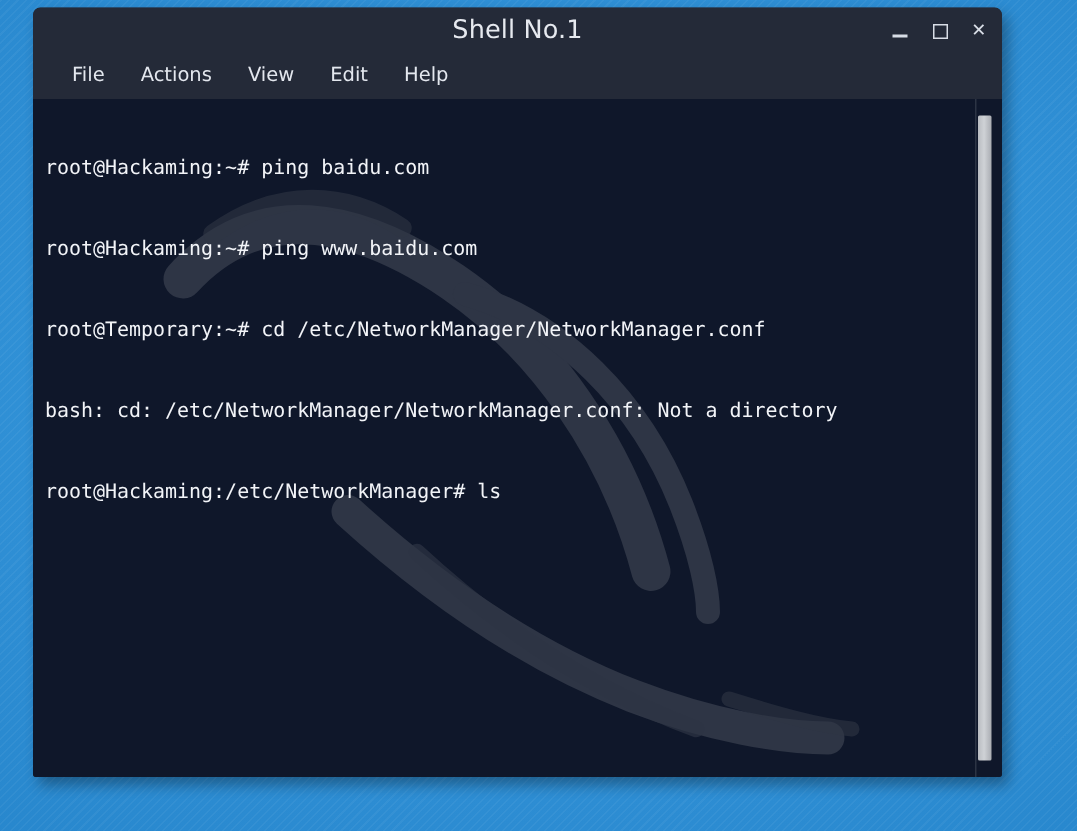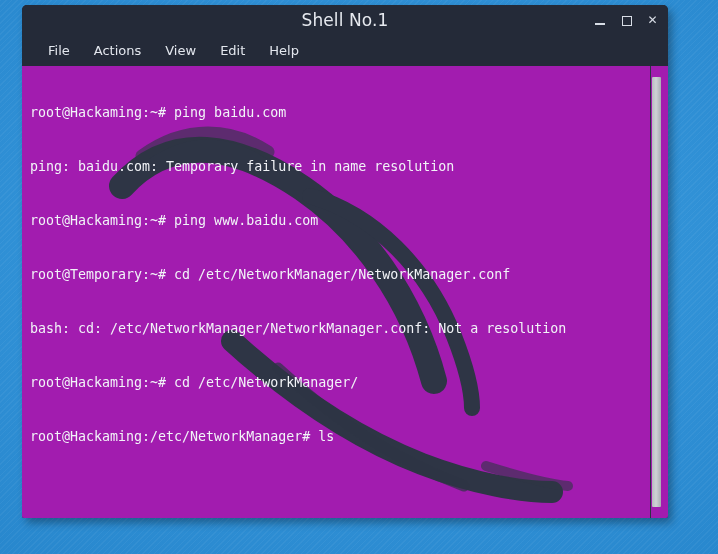--- a/index.html
+++ b/index.html
@@ -121,21 +121,21 @@
     font-family: "DejaVu Sans", sans-serif;
     cursor: default;
     border-radius: 2px;
     white-space: nowrap;
   }
 
   
   #terminal-body {
     flex: 1 1 auto;
     position: relative;
-    background: #a21caf;
+    background: #0f172a;
     overflow: hidden;
   }
   #dragon-watermark {
     position: absolute;
     left: 60px;
     top: -30px;
     width: 520px;
     height: 520px;
     opacity: 1;
     pointer-events: none;
@@ -215,25 +215,23 @@
         <path d="M228 160 C 292 178, 345 232, 372 300 C 385 333, 390 358, 390 372" stroke-width="16"></path>
         <path d="M150 305 C 205 355, 268 400, 340 428 C 392 448, 440 456, 470 456" stroke-width="22"></path>
         <path d="M196 332 C 250 382, 312 424, 382 450" stroke-width="11" stroke-opacity="0.7"></path>
         <path d="M60 120 C 104 88, 150 92, 186 116" stroke-width="13" stroke-opacity="0.6"></path>
         <path d="M404 430 C 436 440, 464 448, 486 450" stroke-width="10" stroke-opacity="0.6"></path>
       </g>
     </svg>
 
     <div id="screen-text">
       <div class="term-line">root@Hackaming:~# ping baidu.com</div>
-      <div class="term-line">ping: baidu.com: Temporary failure in name resolution</div>
       <div class="term-line">root@Hackaming:~# ping www.baidu.com</div>
       <div class="term-line">root@Temporary:~# cd /etc/NetworkManager/NetworkManager.conf</div>
-      <div class="term-line">bash: cd: /etc/NetworkManager/NetworkManager.conf: Not a resolution</div>
-      <div class="term-line">root@Hackaming:~# cd /etc/NetworkManager/</div>
+      <div class="term-line">bash: cd: /etc/NetworkManager/NetworkManager.conf: Not a directory</div>
       <div class="term-line">root@Hackaming:/etc/NetworkManager# ls</div>
       
       
       
     </div>
 
     <div id="scrollbar-track">
       <div id="scrollbar-thumb"></div>
     </div>
 

